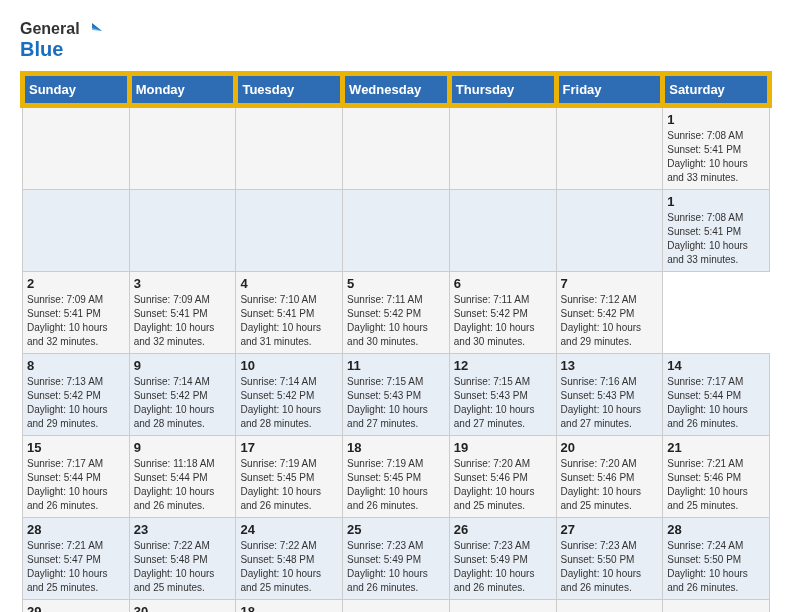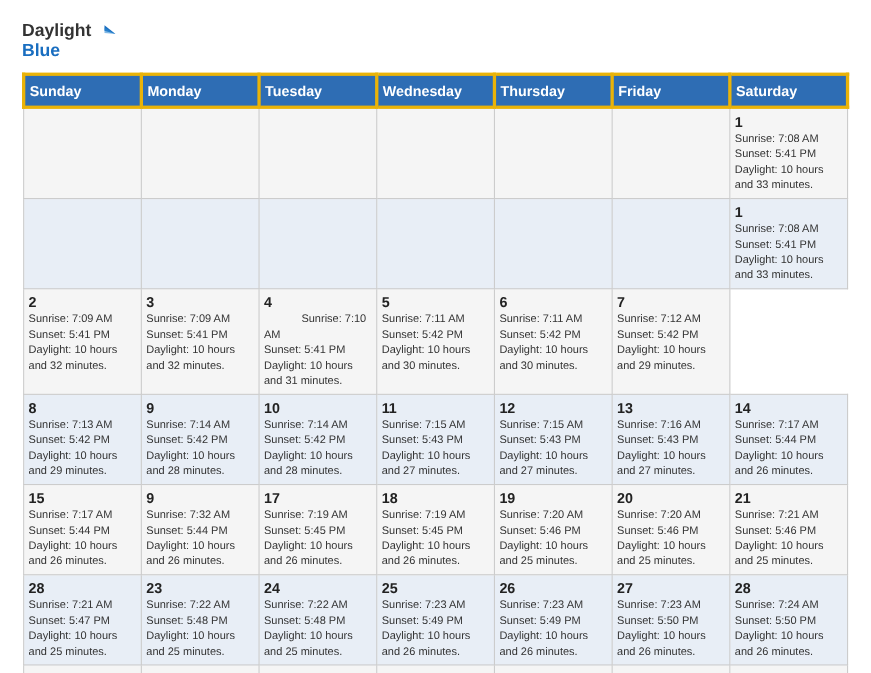--- a/index.html
+++ b/index.html
@@ -38,21 +38,21 @@
       border-collapse: collapse;
       font-size: 11px;
     }
     thead tr th {
       background-color: #2e6db4;
       color: #fff;
       padding: 6px 4px;
       text-align: left;
       font-size: 13px;
       font-weight: bold;
-      border: 3px solid #eab308;
+      border: 5px solid #eab308;
     }
     tbody tr td {
       border: 1px solid #ccc;
       padding: 4px 4px;
       vertical-align: top;
       width: calc(100% / 7);
       min-height: 80px;
     }
     tbody tr:nth-child(odd) td {
       background-color: #f5f5f5;
@@ -73,27 +73,27 @@
       line-height: 1.4;
     }
   </style>
 </head>
 <body>
 
 <div class="header">
   <div class="logo">
   <div style="display:flex;flex-direction:column;align-items:flex-start;">
     <div style="display:flex;align-items:center;gap:2px;">
-      <span style="font-size:16px;font-weight:bold;color:#333;">Daylight</span>
+      <span style="font-size:16px;font-weight:bold;color:#333;">General</span>
       <svg width="20" height="16" viewBox="0 0 20 16">
         <polygon points="10,2 20,10 10,7" fill="#1a6ec0"></polygon>
         <polygon points="10,4 20,10 10,9" fill="#2e8ad4" opacity="0.6"></polygon>
       </svg>
     </div>
-    <span style="font-size:16px;font-weight:bold;color:#1a6ec0;">Blue</span>
+    <span style="font-size:20px;font-weight:bold;color:#1a6ec0;">Blue</span>
   </div>
 </div>
   <div class="title-block">
     <div class="month-title"></div>
     <div class="location-title"></div>
   </div>
 </div>
 
 <table>
   <thead>
@@ -134,21 +134,21 @@
       </tr>
       <tr>
         <td><span class="day-number">2</span><span class="day-info" style="white-space: pre-line;">Sunrise: 7:09 AM
 Sunset: 5:41 PM
 Daylight: 10 hours
 and 32 minutes.</span></td>
         <td><span class="day-number">3</span><span class="day-info" style="white-space: pre-line;">Sunrise: 7:09 AM
 Sunset: 5:41 PM
 Daylight: 10 hours
 and 32 minutes.</span></td>
-        <td><span class="day-number">4</span><span class="day-info" style="white-space: pre-line; margin-left: 34px;">Sunrise: 7:10 AM
+        <td><span class="day-number">4</span><span class="day-info" style="white-space: pre-line;">Sunrise: 7:10 AM
 Sunset: 5:41 PM
 Daylight: 10 hours
 and 31 minutes.</span></td>
         <td><span class="day-number">5</span><span class="day-info" style="white-space: pre-line;">Sunrise: 7:11 AM
 Sunset: 5:42 PM
 Daylight: 10 hours
 and 30 minutes.</span></td>
         <td><span class="day-number">6</span><span class="day-info" style="white-space: pre-line;">Sunrise: 7:11 AM
 Sunset: 5:42 PM
 Daylight: 10 hours
@@ -186,21 +186,21 @@
         <td><span class="day-number">14</span><span class="day-info" style="white-space: pre-line;">Sunrise: 7:17 AM
 Sunset: 5:44 PM
 Daylight: 10 hours
 and 26 minutes.</span></td>
       </tr>
       <tr>
         <td><span class="day-number">15</span><span class="day-info" style="white-space: pre-line;">Sunrise: 7:17 AM
 Sunset: 5:44 PM
 Daylight: 10 hours
 and 26 minutes.</span></td>
-        <td><span class="day-number">9</span><span class="day-info" style="white-space: pre-line;">Sunrise: 7:32 AM
+        <td><span class="day-number">9</span><span class="day-info" style="white-space: pre-line;">Sunrise: 11:18 AM
 Sunset: 5:44 PM
 Daylight: 10 hours
 and 26 minutes.</span></td>
         <td><span class="day-number">17</span><span class="day-info" style="white-space: pre-line;">Sunrise: 7:19 AM
 Sunset: 5:45 PM
 Daylight: 10 hours
 and 26 minutes.</span></td>
         <td><span class="day-number">18</span><span class="day-info" style="white-space: pre-line;">Sunrise: 7:19 AM
 Sunset: 5:45 PM
 Daylight: 10 hours

